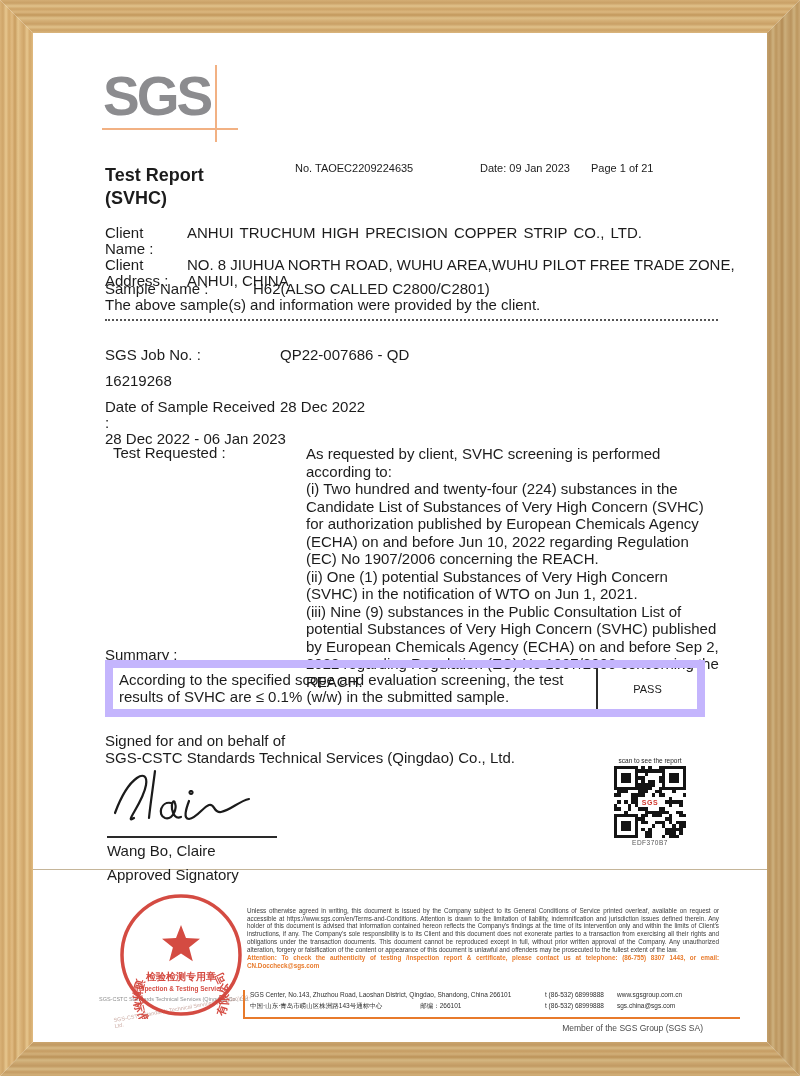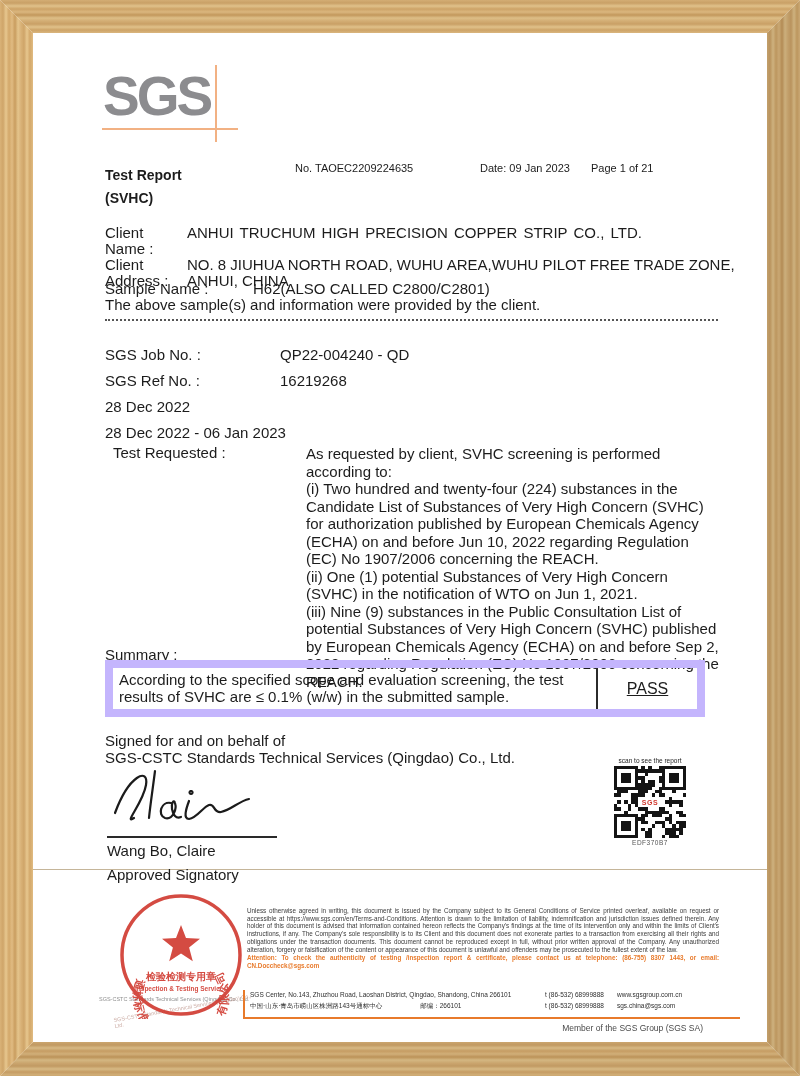--- a/index.html
+++ b/index.html
@@ -19,21 +19,21 @@
   .doc { position:absolute; left:33px; top:33px; width:734px; height:836px; background:#fff; outline:1px solid rgba(150,120,70,.55); }
   .abs { position:absolute; }
   .fs11 { font-size:15px; line-height:16px; }
 
   
   .logo-text { left:70px; top:36px; font-size:55px; font-weight:bold; color:#8c8c8f; letter-spacing:-3px; line-height:1; }
   .logo-hline { left:69px; top:95px; width:136px; height:2px; background:#f2b183; }
   .logo-vline { left:182px; top:32px; width:2px; height:77px; background:#f2b183; }
 
   
-  .title { left:72px; top:131px; font-size:14px; font-weight:bold; line-height:23px; }
+  .title { left:72px; top:131px; font-size:18px; font-weight:bold; line-height:23px; }
   .meta  { top:129px; font-size:11px; }
   .meta-no   { left:262px; }
   .meta-date { left:447px; }
   .meta-page { left:558px; }
 
   
   .client { left:72px; top:192px; }
   .crow { display:flex; }
   .crow .lbl { width:82px; flex:none; }
   .wide { word-spacing:2px; }
@@ -50,21 +50,21 @@
   .treq .lbl { width:178px; flex:none; }
   .prewrap { white-space:pre-line;margin-left:15px; }
   .treq .val { width:428px; line-height:17.5px; }
   .tres { left:72px; top:590px; }
   .tres .lbl { width:175px; flex:none; }
 
   
   .summary-label { left:72px; top:614px; }
   .sum-table { left:72px; top:627px; width:600px; display:flex; border:8px solid #c4b5fd; min-height:41px; }
   .sum-text { width:485px; padding:3px 8px 4px 6px; border-right:2px solid #2b2b2b; line-height:17px; }
-  .sum-pass { flex:1; display:flex; align-items:center; justify-content:center; font-size:16px;text-decoration:underline; }
+  .sum-pass { flex:1; display:flex; align-items:center; justify-content:center; font-size:11px; }
 
   
   .signed { left:72px; top:700px; line-height:16.5px; }
   .sig-svg { left:70px; top:730px; }
   .sig-line { left:74px; top:803px; width:170px; height:2px; background:#2a2a2a; }
   .sig-name  { left:74px; top:810px; }
   .sig-title { left:74px; top:834px; }
 
   
   .qr-block { left:574px; top:724px; width:86px; text-align:center; }
@@ -133,27 +133,27 @@
       <span class="lbl">Sample Name :</span>
       <span>H62(ALSO CALLED C2800/C2801)</span>
     </div>
     <div>The above sample(s) and information were provided by the client.</div>
   </div>
   <div class="abs dotted"></div>
 
   <div class="abs details fs11">
     <div class="drow">
       <span class="lbl">SGS Job No. :</span>
-      <span>QP22-004240 - QD</span>
+      <span>QP22-007686 - QD</span>
     </div>
     <div class="drow">
-      <span class="lbl">SGS Ref No. :</span>
       <span>16219268</span>
     </div>
     <div class="drow">
+      <span class="lbl">Date of Sample Received :</span>
       <span>28 Dec 2022</span>
     </div>
     <div class="drow">
       <span>28 Dec 2022 - 06 Jan 2023</span>
     </div>
   </div>
 
   <div class="abs treq fs11">
     <span class="lbl">Test Requested :</span>
     <span class="val prewrap">As requested by client, SVHC screening is performed according to:

